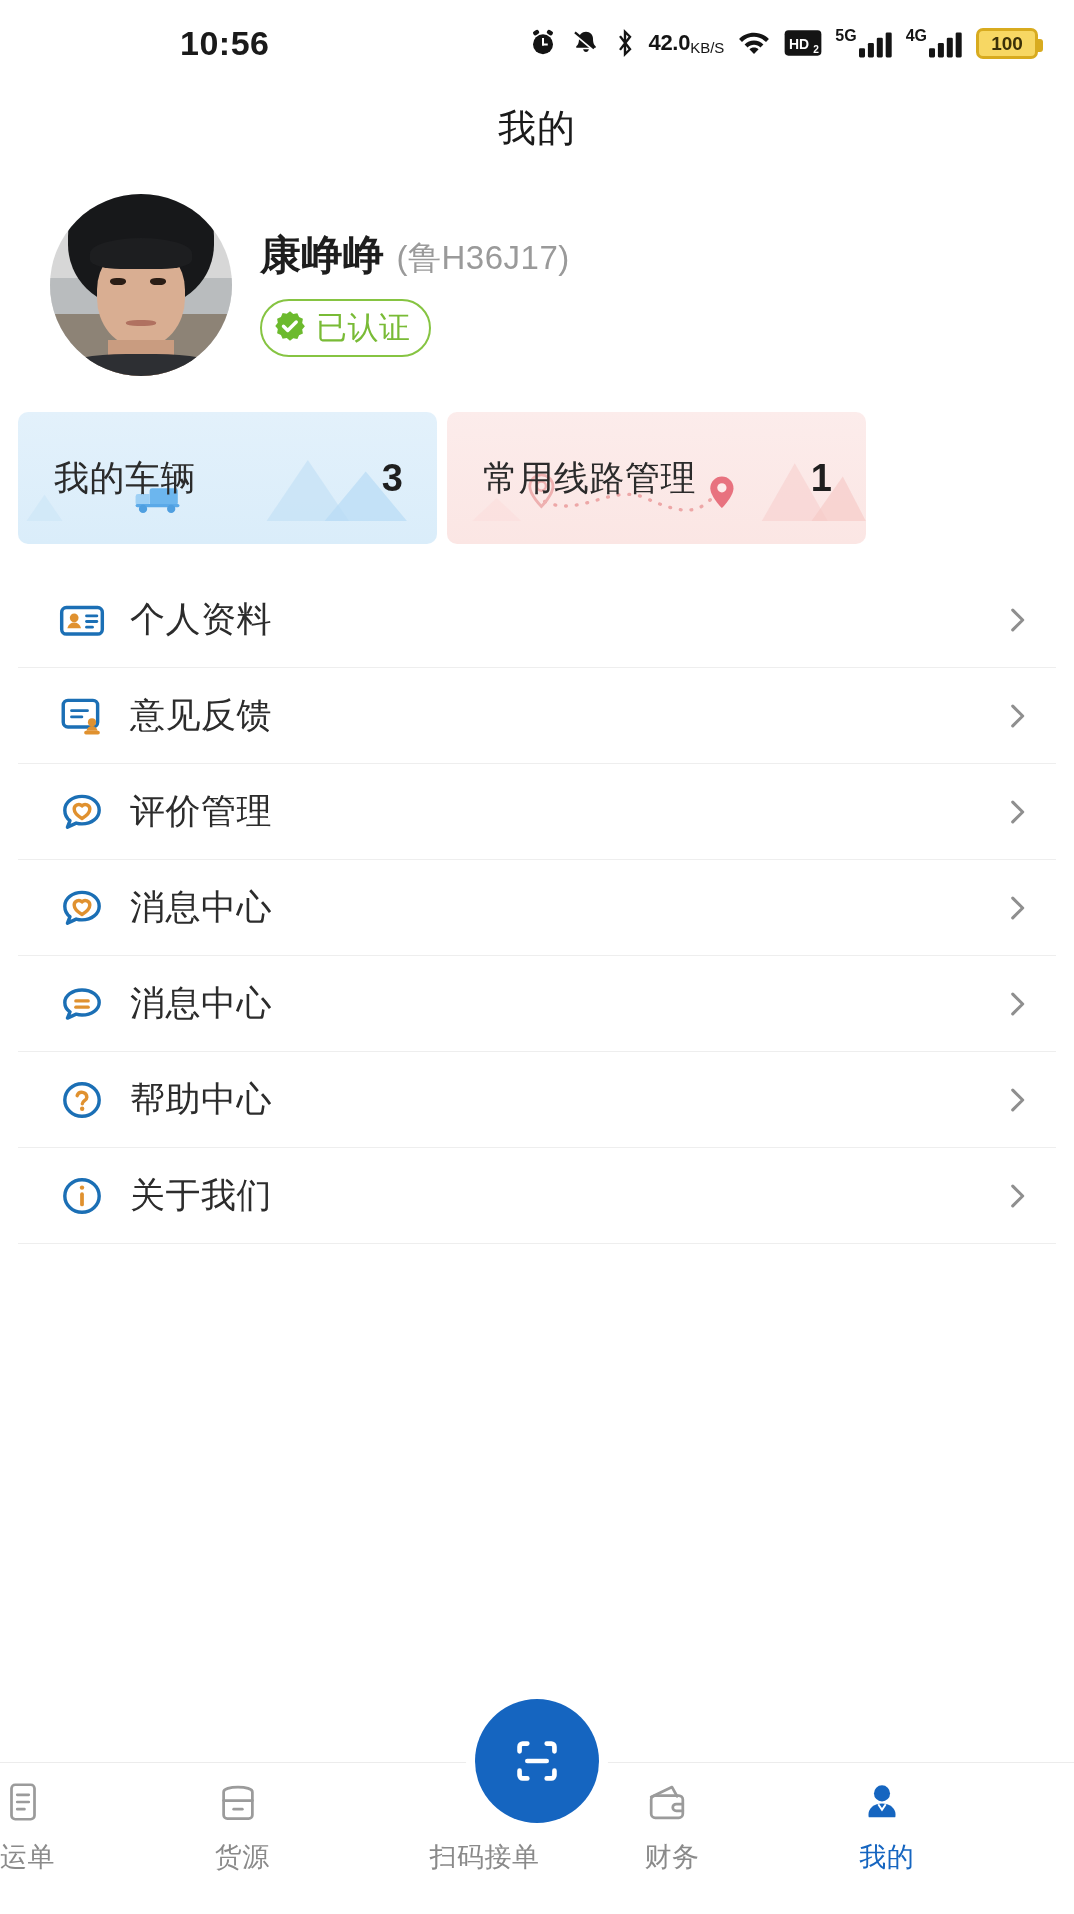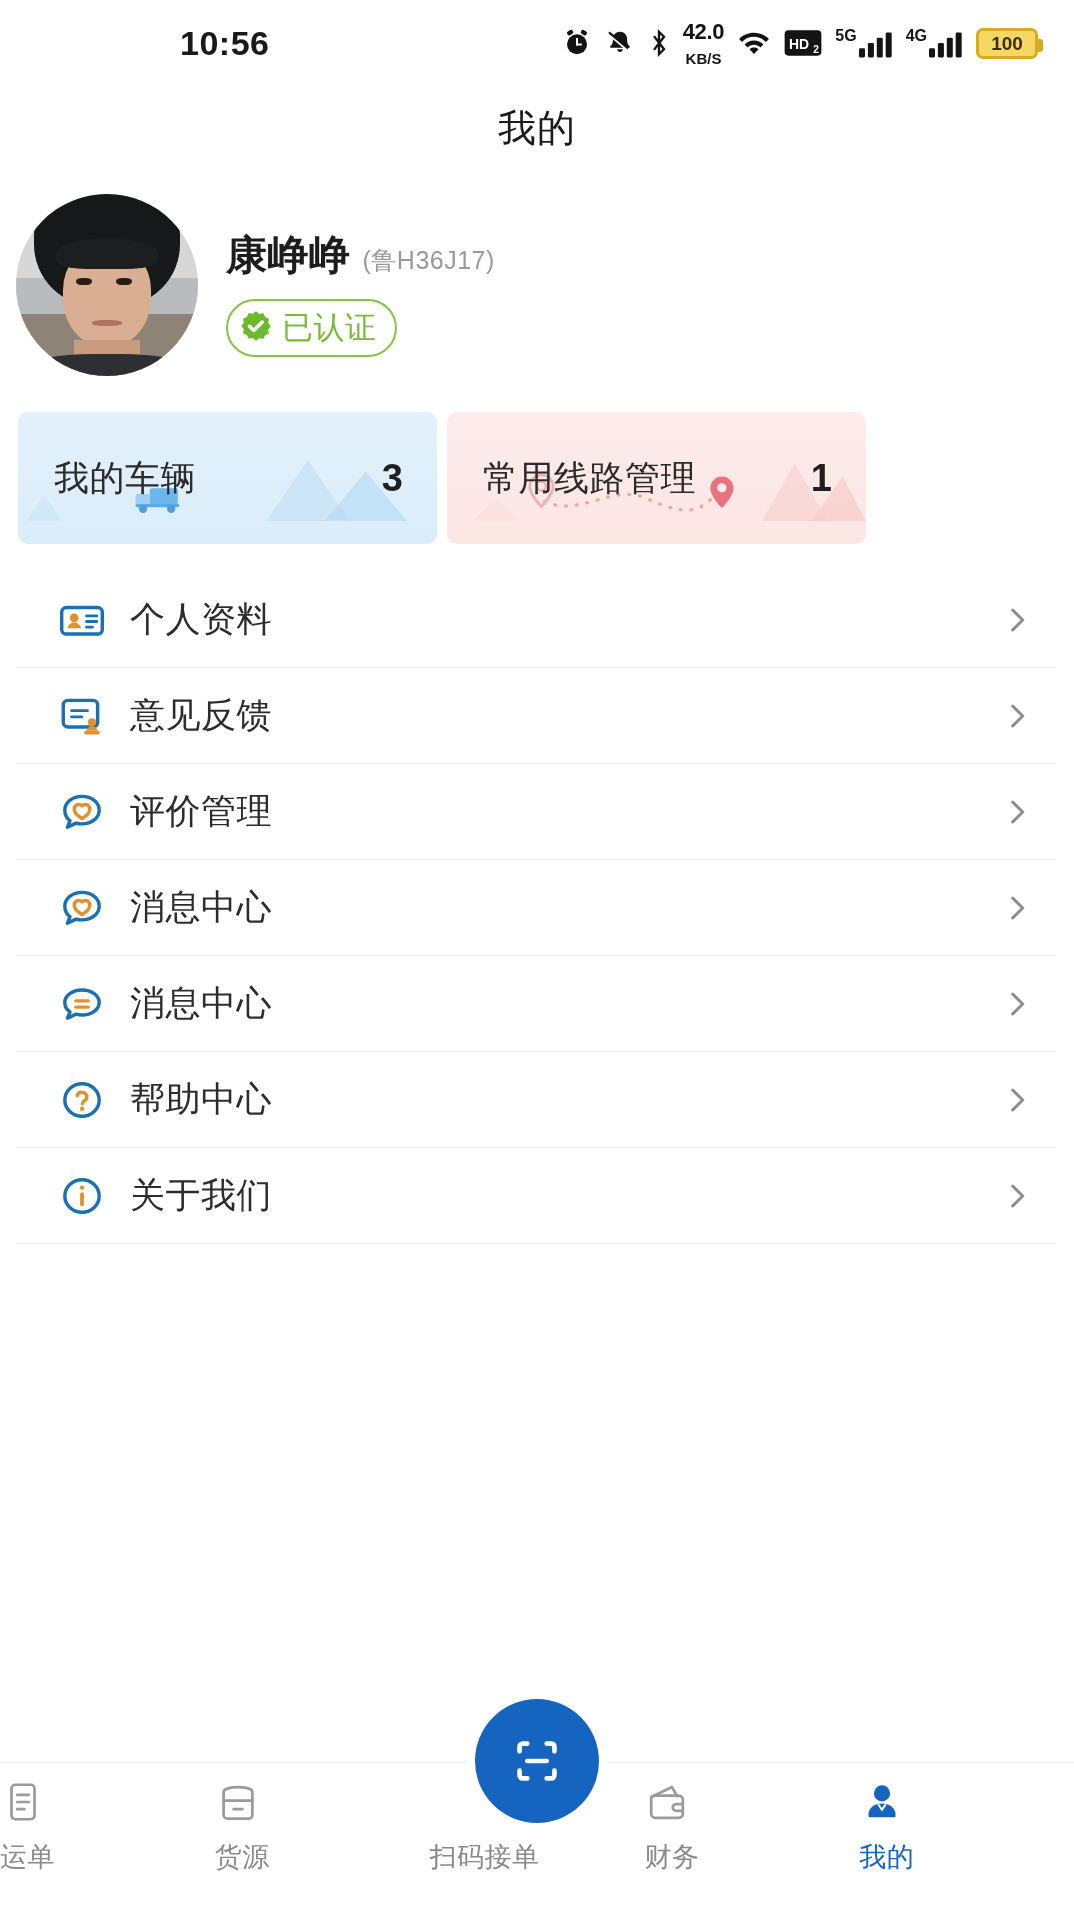--- a/index.html
+++ b/index.html
@@ -40,27 +40,27 @@
   }
   .status-icons {
     margin-left: auto;
     display: flex;
     align-items: center;
     gap: 13px;
   }
   .status-icons svg { display: block; }
   .net-speed {
     display: flex;
-    flex-direction: column;
+    flex-direction: row;
     align-items: center;
     line-height: 1;
     color: #141414;
   }
   .net-speed .v { font-size: 22px; font-weight: 700; letter-spacing: -0.3px;}
-  .net-speed .u { font-size: 15px; font-weight: 700; margin-top: 8px; }
+  .net-speed .u { font-size: 15px; font-weight: 400; margin-top: 8px; }
   .sig-group { display: flex; align-items: flex-end; gap: 2px; }
   .sig-label { font-size: 16px; font-weight: 700; color: #141414; line-height: 1; align-self: flex-start; }
   .battery {
     width: 62px; height: 31px;
     border: 3px solid #d8ab1f;
     border-radius: 7px;
     position: relative;
     display: flex; align-items: center; justify-content: center;
     background: #f7d763;
   }
@@ -85,21 +85,21 @@
     color: #1b1b1b;
     letter-spacing: 1px;
   }
 
   
   .profile {
     position: absolute;
     top: 192px; left: 0;
     width: 1074px; height: 160px;
     display: flex; align-items: flex-start;
-    padding-left: 16px;
+    padding-left: 50px;
   }
   .avatar {
     width: 182px; height: 182px;
     border-radius: 50%;
     overflow: hidden;
     position: relative;
     background: #d7d7d7;
     flex: none;
     margin-top: 2px;
   }
@@ -165,21 +165,21 @@
     display: flex;
     align-items: baseline;
   }
   .user-name {
     font-size: 41px;
     font-weight: 700;
     color: #1d1d1d;
     letter-spacing: 0.5px;
   }
   .plate {
-    font-size: 25px;
+    font-size: 33px;
     color: #9a9a9a;
     margin-left: 12px;
     letter-spacing: 0.5px;
   }
   .verify-badge {
     margin-top: 16px;
     display: inline-flex;
     align-items: center;
     gap: 9px;
     border: 2px solid #86c442;

